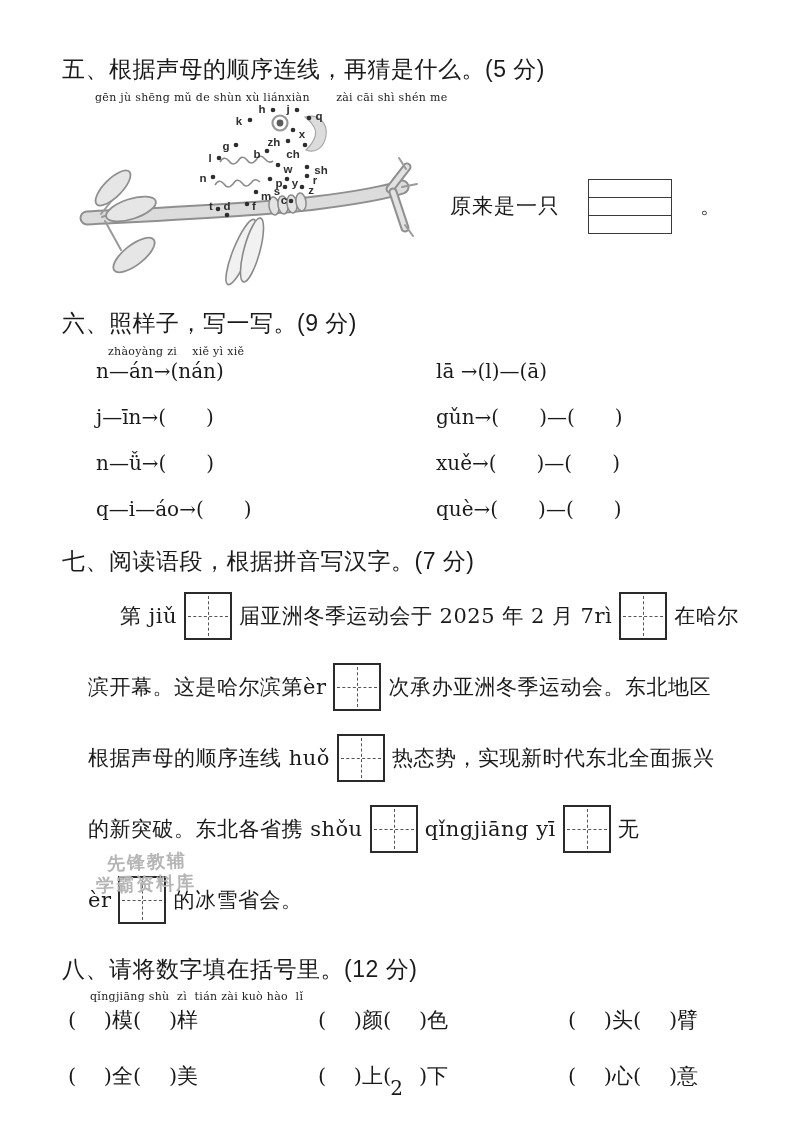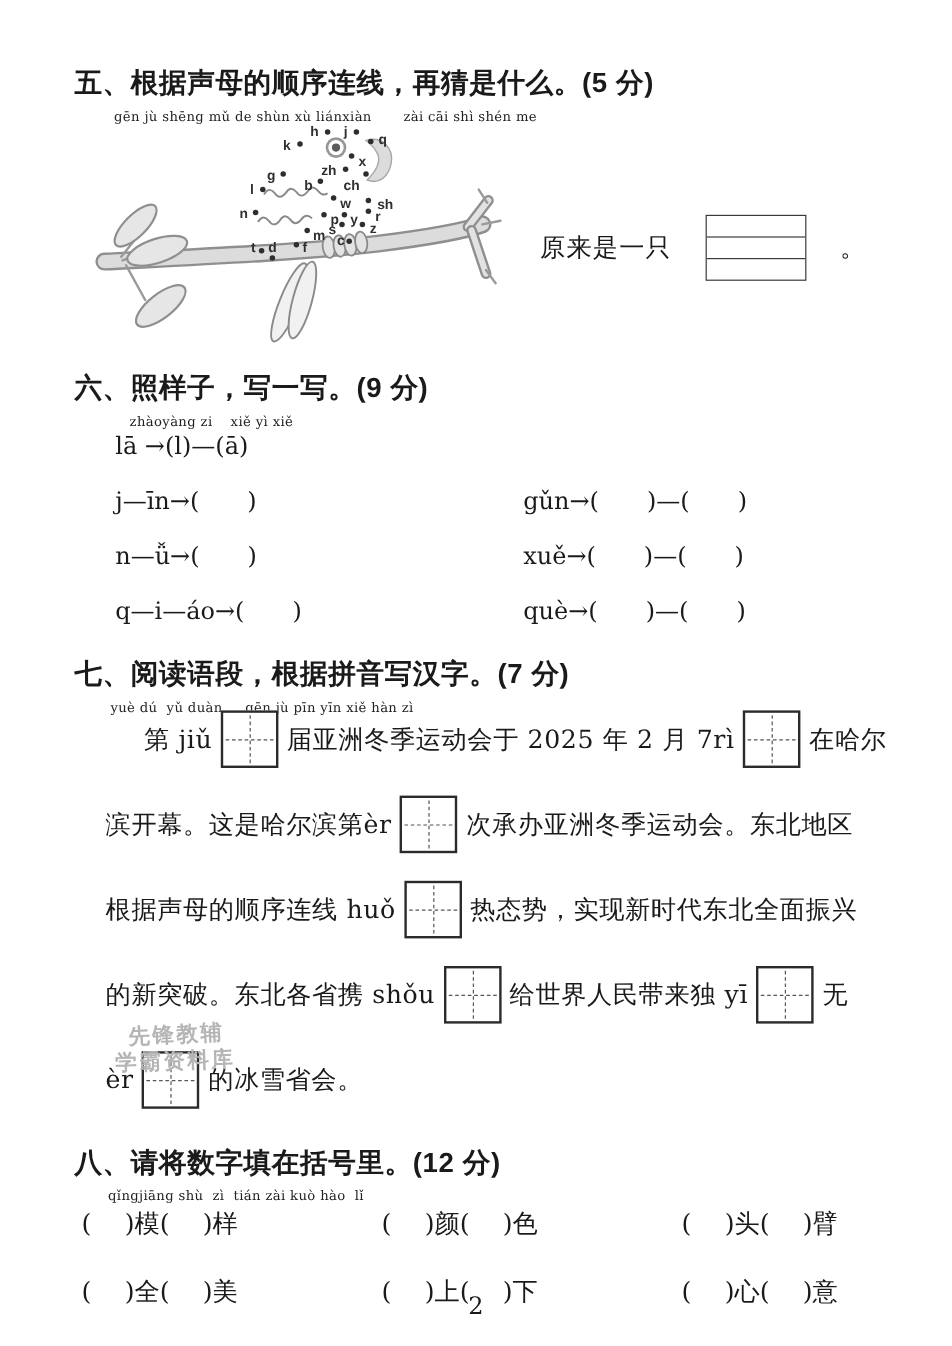--- a/index.html
+++ b/index.html
@@ -6,21 +6,21 @@
   .sheet{
     position:relative;width:793px;height:1122px;background:#fff;overflow:hidden;
     color:#1a1a1a;font-family:"DejaVu Serif","Liberation Serif",serif;
   }
   .abs{position:absolute;}
   .pinyin{
     font-family:"DejaVu Serif",serif;font-size:11px;color:#222;
     letter-spacing:.3px;white-space:pre;margin-top:48px;
   }
   .sec-title{
-    font-family:"Liberation Sans",sans-serif;font-weight:bold;font-size:23px;
+    font-family:"Liberation Sans",sans-serif;font-weight:normal;font-size:23px;
     letter-spacing:.5px;white-space:nowrap;
   }
   
   svg .dot{fill:#2e2e2e;}
   svg .dot-label{
     font-family:"Liberation Sans",sans-serif;font-size:11.5px;font-weight:600;
     fill:#2f2f2f;text-anchor:middle;
   }
   .answer-row{display:flex;align-items:center;gap:8px;height:56px;}
   .answer-text{font-size:21px;letter-spacing:1px;}
@@ -146,27 +146,26 @@
       <div class="fl-row"></div>
       <div class="fl-row"></div>
       <div class="fl-row"></div>
     </div>
     <span class="answer-text">。</span>
   </div>
 
   <div class="abs pinyin" style="left:108px;top:296px;">zhàoyàng zi　 xiě yì xiě</div>
   <div class="abs sec-title" style="left:62px;top:308px;">六、照样子，写一写。(9 分)</div>
   <div class="abs s6-rows" style="left:96px;top:348px;">
-      <div class="s6-row"><span class="s6-right">lā →(l)—(ā)</span></div>
+      <div class="s6-row"><span class="s6-left">n—án→(nán)</span><span class="s6-right">lā →(l)—(ā)</span></div>
       <div class="s6-row"><span class="s6-left">j—īn→(　　)</span><span class="s6-right">gǔn→(　　)—(　　)</span></div>
       <div class="s6-row"><span class="s6-left">n—ǚ→(　　)</span><span class="s6-right">xuě→(　　)—(　　)</span></div>
       <div class="s6-row"><span class="s6-left">q—i—áo→(　　)</span><span class="s6-right">què→(　　)—(　　)</span></div>
     </div>
 
-  <div class="abs pinyin" style="left:92px;top:534px;">yuè dú  yǔ duàn　  gēn jù pīn yīn xiě hàn zì</div>
   <div class="abs sec-title" style="left:62px;top:546px;">七、阅读语段，根据拼音写汉字。(7 分)</div>
   <div class="abs passage" style="left:88px;top:580px;">
       <div class="p-line" style="padding-left: 32px;">
         <span class="p-text">第 jiǔ</span>
         <div class="hanzi-box"></div>
         <span class="p-text">届亚洲冬季运动会于 2025 年 2 月 7rì</span>
         <div class="hanzi-box"></div>
         <span class="p-text">在哈尔</span>
       </div>
       <div class="p-line">
@@ -175,21 +174,21 @@
         <span class="p-text">次承办亚洲冬季运动会。东北地区</span>
       </div>
       <div class="p-line">
         <span class="p-text">根据声母的顺序连线 huǒ</span>
         <div class="hanzi-box"></div>
         <span class="p-text">热态势，实现新时代东北全面振兴</span>
       </div>
       <div class="p-line">
         <span class="p-text">的新突破。东北各省携 shǒu</span>
         <div class="hanzi-box"></div>
-        <span class="p-text">给世界人民带来独 yī</span>
+        <span class="p-text">qǐngjiāng yī</span>
         <div class="hanzi-box"></div>
         <span class="p-text">无</span>
       </div>
       <div class="p-line">
         <span class="p-text">èr</span>
         <div class="hanzi-box"></div>
         <span class="p-text">的冰雪省会。</span>
       </div>
     </div>
 

